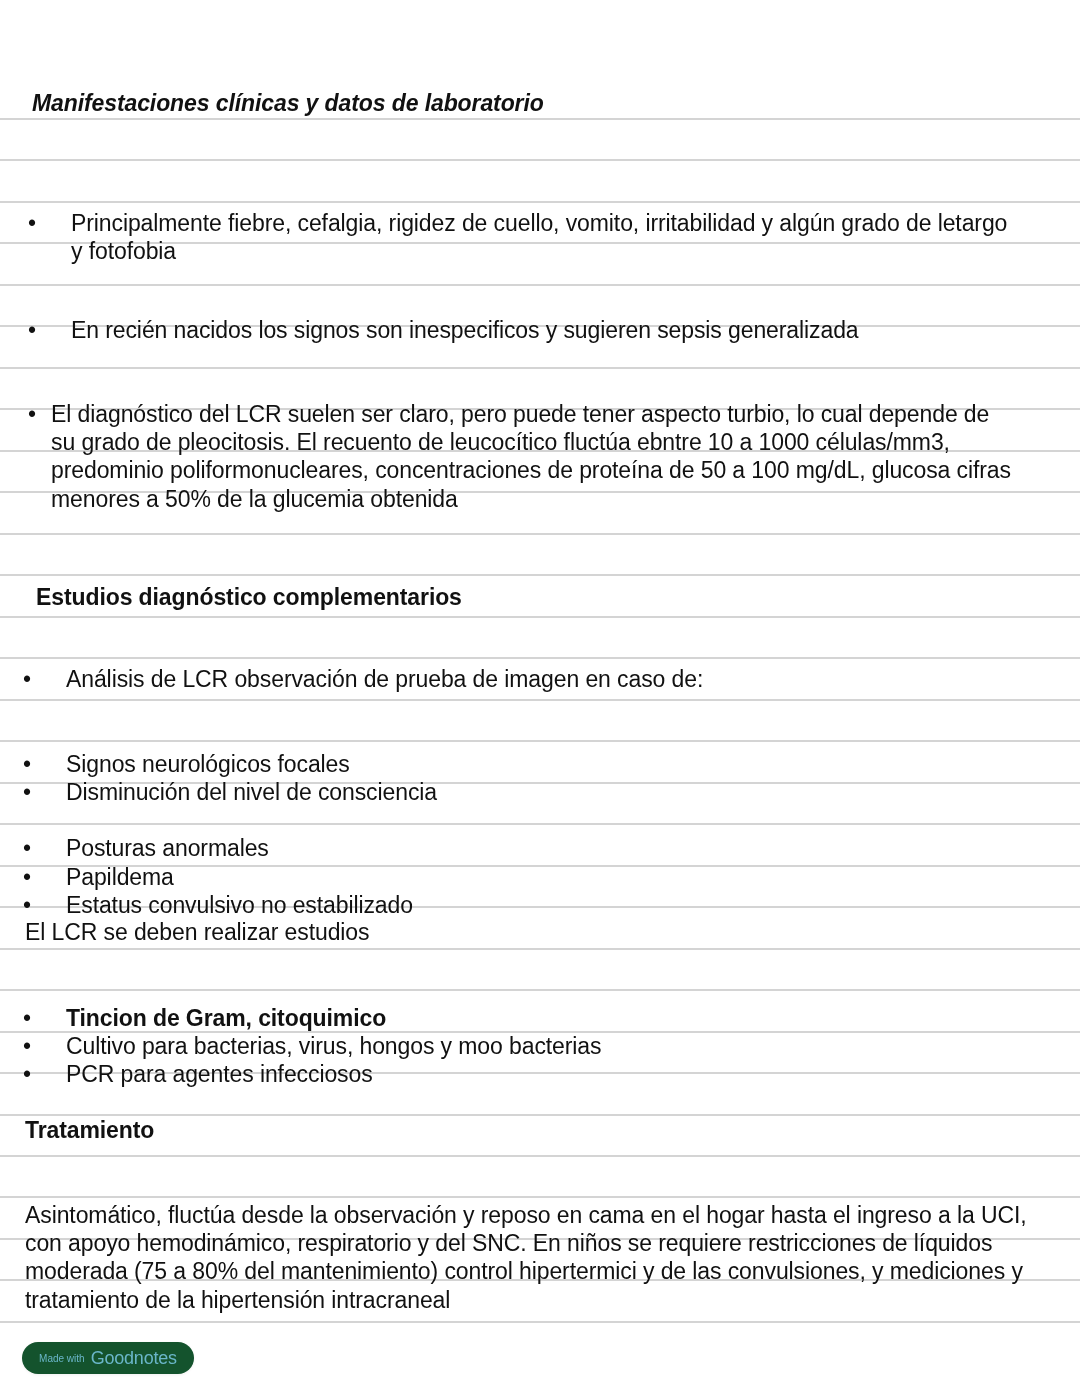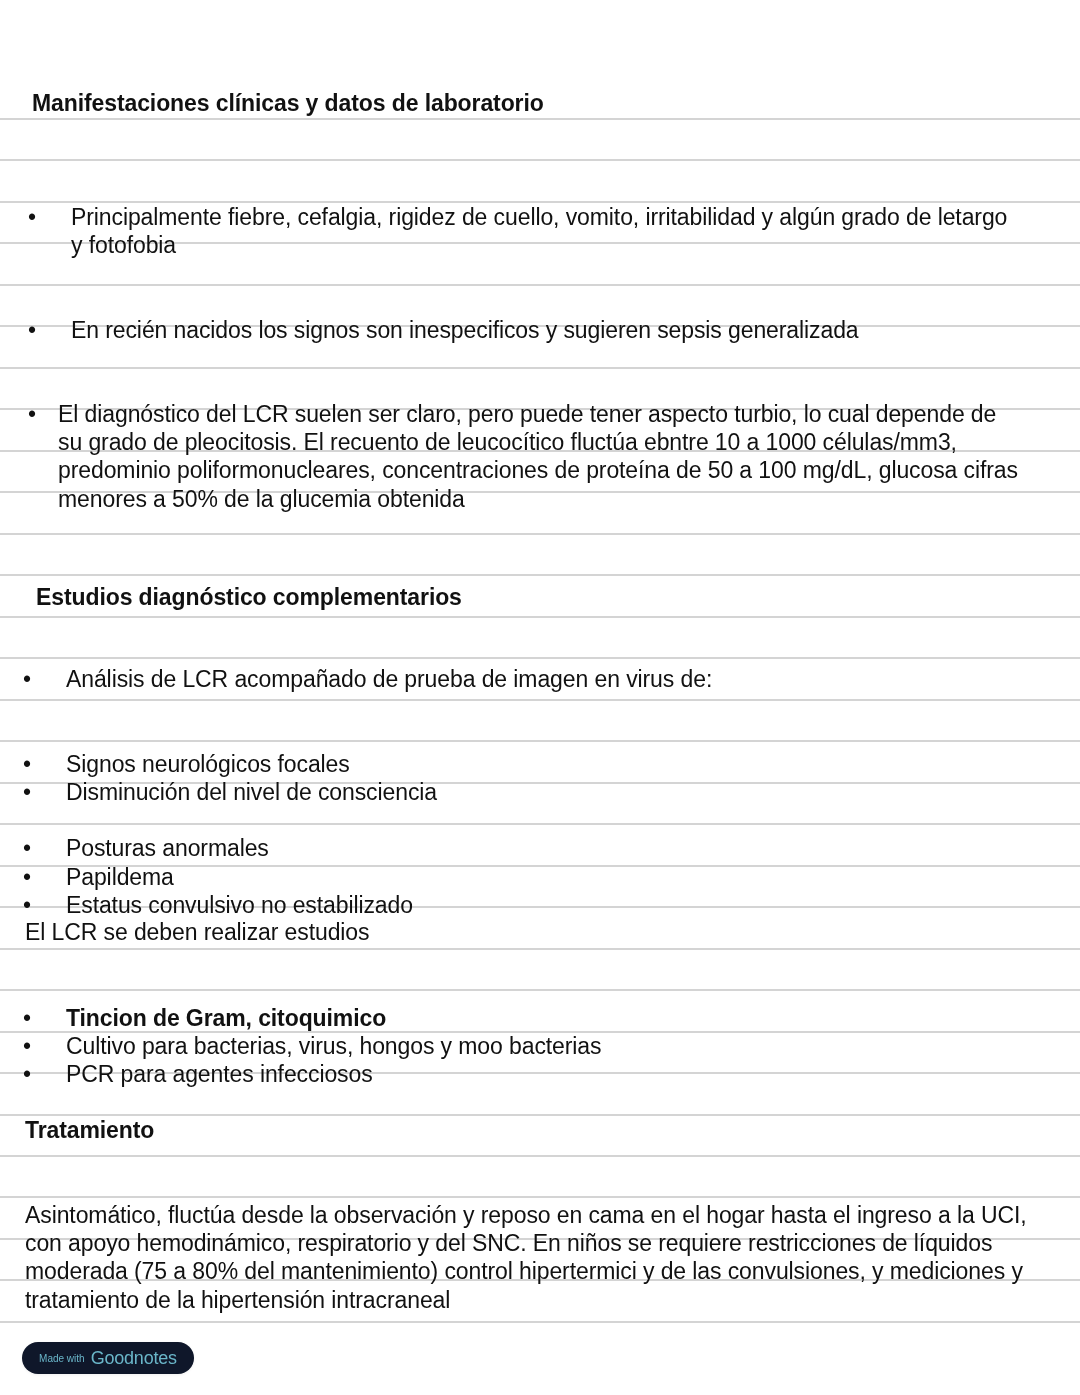--- a/index.html
+++ b/index.html
@@ -11,21 +11,21 @@
   }
   .rules { position: absolute; left: 0; top: 0; width: 1080px; height: 1395px; pointer-events: none; }
   .rule { position: absolute; left: 0; width: 1080px; height: 2px; background: #d4d4d4; }
   .block { position: absolute; font-size: 23px; line-height: 28.2px; letter-spacing: -0.1px; }
   .heading { font-weight: bold; font-size: 23px; }
   .bullet-row { position: relative; }
   .bullet { position: absolute; left: 0; top: 0; }
   .bullet-text { display: block; }
   .badge {
     position: absolute; left: 22px; top: 1342px; height: 32px; width: 172px;
-    border-radius: 16px; background: #0f172a;
+    border-radius: 16px; background: #14532d;
     box-shadow: 0 1px 3px rgba(0,0,0,0.06);
     display: flex; align-items: center; justify-content: center; gap: 6px;
     color: #6ab6c9;
   }
   .badge .made { font-size: 10px; }
   .badge .brand { font-size: 18px; letter-spacing: -0.2px; }
 </style>
 </head>
 <body>
 
@@ -55,49 +55,49 @@
     <div class="rule" style="top: 1031px; background: rgb(212, 212, 212);"></div>
     <div class="rule" style="top: 1072px; background: rgb(212, 212, 212);"></div>
     <div class="rule" style="top: 1114px; background: rgb(212, 212, 212);"></div>
     <div class="rule" style="top: 1155px; background: rgb(212, 212, 212);"></div>
     <div class="rule" style="top: 1196px; background: rgb(212, 212, 212);"></div>
     <div class="rule" style="top: 1238px; background: rgb(212, 212, 212);"></div>
     <div class="rule" style="top: 1279px; background: rgb(212, 212, 212);"></div>
     <div class="rule" style="top: 1321px; background: rgb(212, 212, 212);"></div>
   </div>
 
-<div class="block heading" style="left:32px; top:89px;">Manifestaciones clínicas y datos de laboratorio</div>
+<div class="block heading" style="left:32px; top:89px;font-style:italic;">Manifestaciones clínicas y datos de laboratorio</div>
 
 <div class="block" style="left:28px; top:203px; width:1000px;">
   <div class="bullet-row">
     <span class="bullet">•</span>
-    <span class="bullet-text" style="margin-left:43px; width:940px;">Principalmente fiebre, cefalgia, rigidez de cuello, vomito, irritabilidad y algún grado de letargo y fotofobia</span>
+    <span class="bullet-text" style="margin-left:43px; width:940px;margin-top:6px;">Principalmente fiebre, cefalgia, rigidez de cuello, vomito, irritabilidad y algún grado de letargo y fotofobia</span>
   </div>
 </div>
 
 <div class="block" style="left:28px; top:316px; width:1000px;">
   <div class="bullet-row">
     <span class="bullet">•</span>
     <span class="bullet-text" style="margin-left:43px; width:940px;">En recién nacidos los signos son inespecificos y sugieren sepsis generalizada</span>
   </div>
 </div>
 
 <div class="block" style="left:28px; top:400px; width:1020px;">
   <div class="bullet-row">
     <span class="bullet">•</span>
-    <span class="bullet-text" style="margin-left:30px; width:965px;">El diagnóstico del LCR suelen ser claro, pero puede tener aspecto turbio, lo cual depende de su grado de pleocitosis. El recuento de leucocítico fluctúa ebntre 10 a 1000 células/mm3, predominio poliformonucleares, concentraciones de proteína de 50 a 100 mg/dL, glucosa cifras menores a 50% de la glucemia obtenida</span>
+    <span class="bullet-text" style="margin-left:23px; width:965px;">El diagnóstico del LCR suelen ser claro, pero puede tener aspecto turbio, lo cual depende de su grado de pleocitosis. El recuento de leucocítico fluctúa ebntre 10 a 1000 células/mm3, predominio poliformonucleares, concentraciones de proteína de 50 a 100 mg/dL, glucosa cifras menores a 50% de la glucemia obtenida</span>
   </div>
 </div>
 
 <div class="block heading" style="left:36px; top:583px;">Estudios diagnóstico complementarios</div>
 
 <div class="block" style="left:23px; top:665px; width:1000px;">
   <div class="bullet-row">
     <span class="bullet">•</span>
-    <span class="bullet-text" style="margin-left:43px;">Análisis de LCR acompañado de prueba de imagen en virus de:</span>
+    <span class="bullet-text" style="margin-left:43px;">Análisis de LCR observación de prueba de imagen en caso de:</span>
   </div>
 </div>
 
 <div class="block" style="left:23px; top:750px; width:1000px;">
   <div class="bullet-row">
     <span class="bullet">•</span>
     <span class="bullet-text" style="margin-left:43px;">Signos neurológicos focales</span>
   </div>
   <div class="bullet-row">
     <span class="bullet">•</span>

